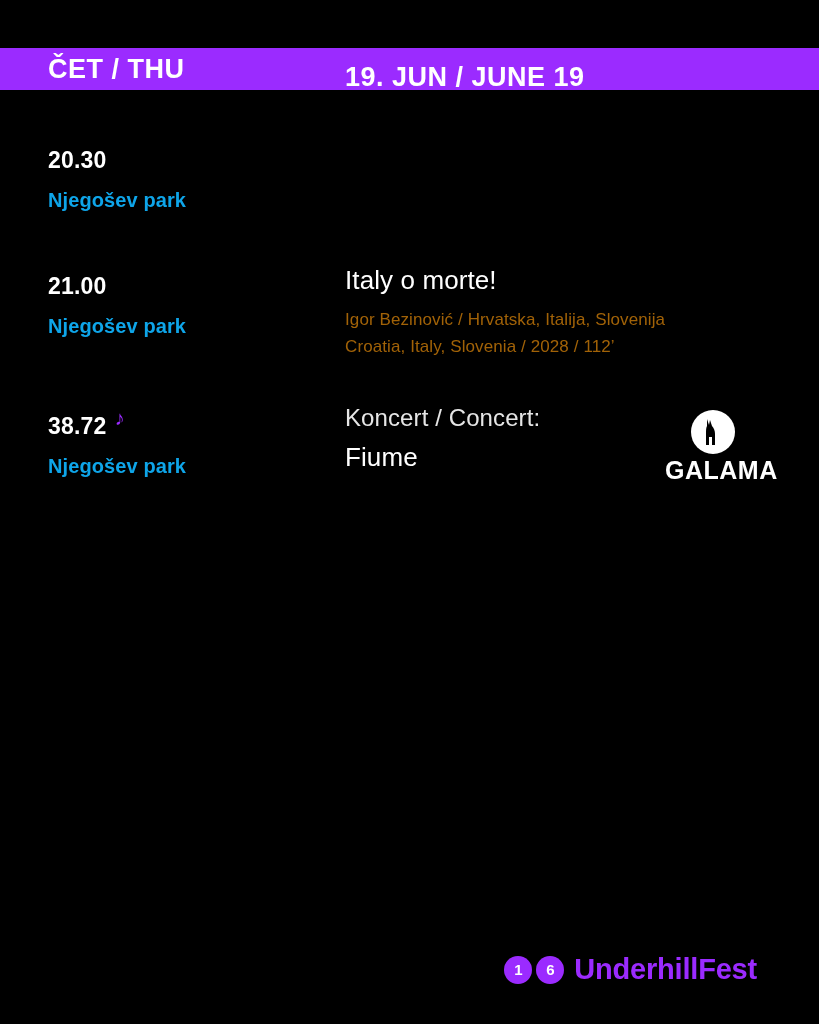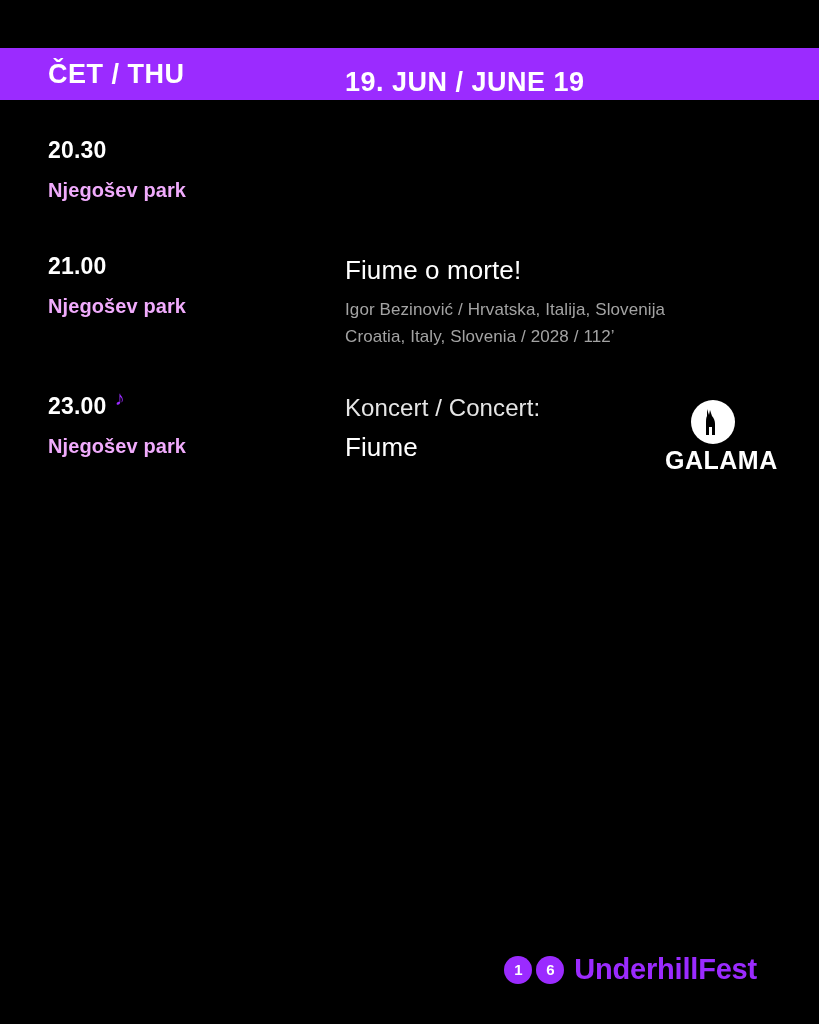--- a/index.html
+++ b/index.html
@@ -15,21 +15,21 @@
     color: #ffffff;
     position: relative;
   }
 
   
   .header-band {
     position: absolute;
     top: 48px;
     left: 0;
     width: 819px;
-    height: 52px;
+    height: 42px;
     background: #9b2bff;
     display: flex;
     align-items: center;
   }
   .header-day {
     position: absolute;
     left: 48px;
     font-size: 27px;
     font-weight: bold;
     letter-spacing: 0.5px;
@@ -57,41 +57,42 @@
   .entry {
     display: flex;
     align-items: flex-start;
     margin-bottom: 10px;
   }
   .entry-left {
     width: 345px;
     padding-left: 48px;
     box-sizing: border-box;
     flex: 0 0 345px;
+    margin-top: 10px;
   }
   .entry-time {
     font-size: 23px;
     font-weight: bold;
     color: #ffffff;
     letter-spacing: 0.2px;
     line-height: 1.05;
     display: flex;
     align-items: flex-start;
   }
   .note-icon {
     color: #9b2bff;
     font-size: 20px;
     margin-left: 8px;
     position: relative;
     top: -6px;
   }
   .entry-venue {
     font-size: 20px;
     font-weight: bold;
-    color: #f0abfc;
+    color: #0ea5e9;
     margin-top: 17px;
     letter-spacing: 0.1px;
   }
   .entry-right {
     flex: 1 1 auto;
     padding-right: 40px;
     position: relative;
   }
   .title-lg {
     font-size: 27px;
@@ -103,21 +104,21 @@
   .title-md {
     font-size: 26px;
     line-height: 1.3;
     color: #ffffff;
     font-weight: normal;
     letter-spacing: 0.1px;
   }
   .credits {
     font-size: 17px;
     line-height: 1.6;
-    color: #a3a3a3;
+    color: #a16207;
     margin-top: 8px;
     letter-spacing: 0.1px;
   }
   .concert-label {
     font-size: 24px;
     color: #e6e6e6;
     font-weight: normal;
     letter-spacing: 0.1px;
   }
   .concert-artist {
@@ -217,32 +218,32 @@
   </div>
 
   <div class="entry block2">
     <div class="entry-left">
       <div class="entry-time">
         <span>21.00</span>
       </div>
       <div class="entry-venue">Njegošev park</div>
     </div>
     <div class="entry-right">
-      <div class="title-md">Fiume o morte!</div>
+      <div class="title-md">Italy o morte!</div>
       <div class="credits">
         <div>Igor Bezinović / Hrvatska, Italija, Slovenija</div>
         <div>Croatia, Italy, Slovenia / 2028 / 112’</div>
       </div>
     </div>
   </div>
 
   <div class="entry block3">
     <div class="entry-left">
       <div class="entry-time">
-        <span>23.00</span>
+        <span>38.72</span>
         <span class="note-icon">♪</span>
       </div>
       <div class="entry-venue">Njegošev park</div>
     </div>
     <div class="entry-right">
       <div class="concert-label">Koncert / Concert:</div>
       <div class="concert-artist">Fiume</div>
 
       <div class="galama-logo">
         <div class="galama-circle">

